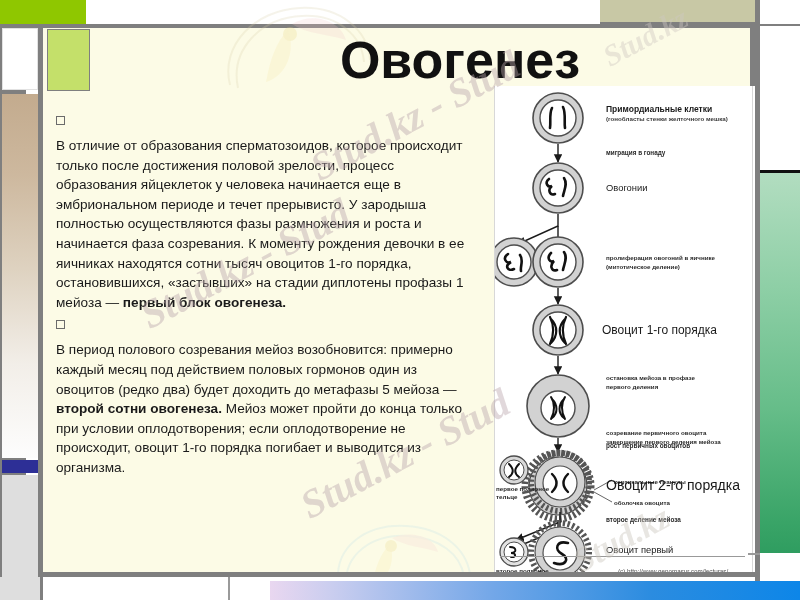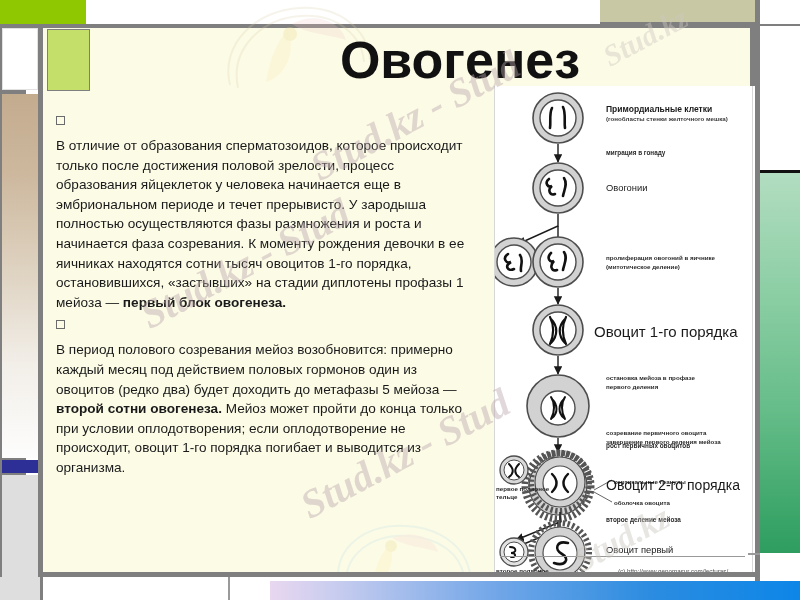--- a/index.html
+++ b/index.html
@@ -221,21 +221,21 @@
     <div style="position:absolute;left:112px;top:18px;font-size:8.5px;font-weight:bold;color:#1a1a1a;">Примордиальные клетки</div>
     <div style="position:absolute;left:112px;top:29px;font-size:6.2px;font-weight:bold;color:#3a3a3a;">(гонобласты стенки желточного мешка)</div>
 
     <div style="position:absolute;left:112px;top:63px;font-size:6.4px;font-weight:bold;color:#2a2a2a;">миграция в гонаду</div>
 
     <div style="position:absolute;left:112px;top:96px;font-size:9.4px;color:#1a1a1a;">Овогонии</div>
 
     <div style="position:absolute;left:112px;top:168px;font-size:6.2px;font-weight:bold;color:#2a2a2a;">пролиферация овогоний в яичнике</div>
     <div style="position:absolute;left:112px;top:177px;font-size:6.2px;font-weight:bold;color:#2a2a2a;">(митотическое деление)</div>
 
-    <div style="position:absolute;left:100px;top:237px;font-size:15px;color:#1a1a1a;">
+    <div style="position:absolute;left:108px;top:237px;font-size:12px;color:#1a1a1a;">
       <span>Овоцит 1-го порядка</span>
     </div>
 
     <div style="position:absolute;left:112px;top:288px;font-size:6.2px;font-weight:bold;color:#2a2a2a;">остановка мейоза в профазе</div>
     <div style="position:absolute;left:112px;top:297px;font-size:6.2px;font-weight:bold;color:#2a2a2a;">первого деления</div>
 
     <div style="position:absolute;left:112px;top:356px;font-size:6.4px;font-weight:bold;color:#2a2a2a;">рост первичных овоцитов</div>
 
     <div style="position:absolute;left:120px;top:392px;font-size:6.2px;font-weight:bold;color:#2a2a2a;">кортикальные гранулы</div>
     <div style="position:absolute;left:120px;top:413px;font-size:6.2px;font-weight:bold;color:#2a2a2a;">оболочка овоцита</div>

